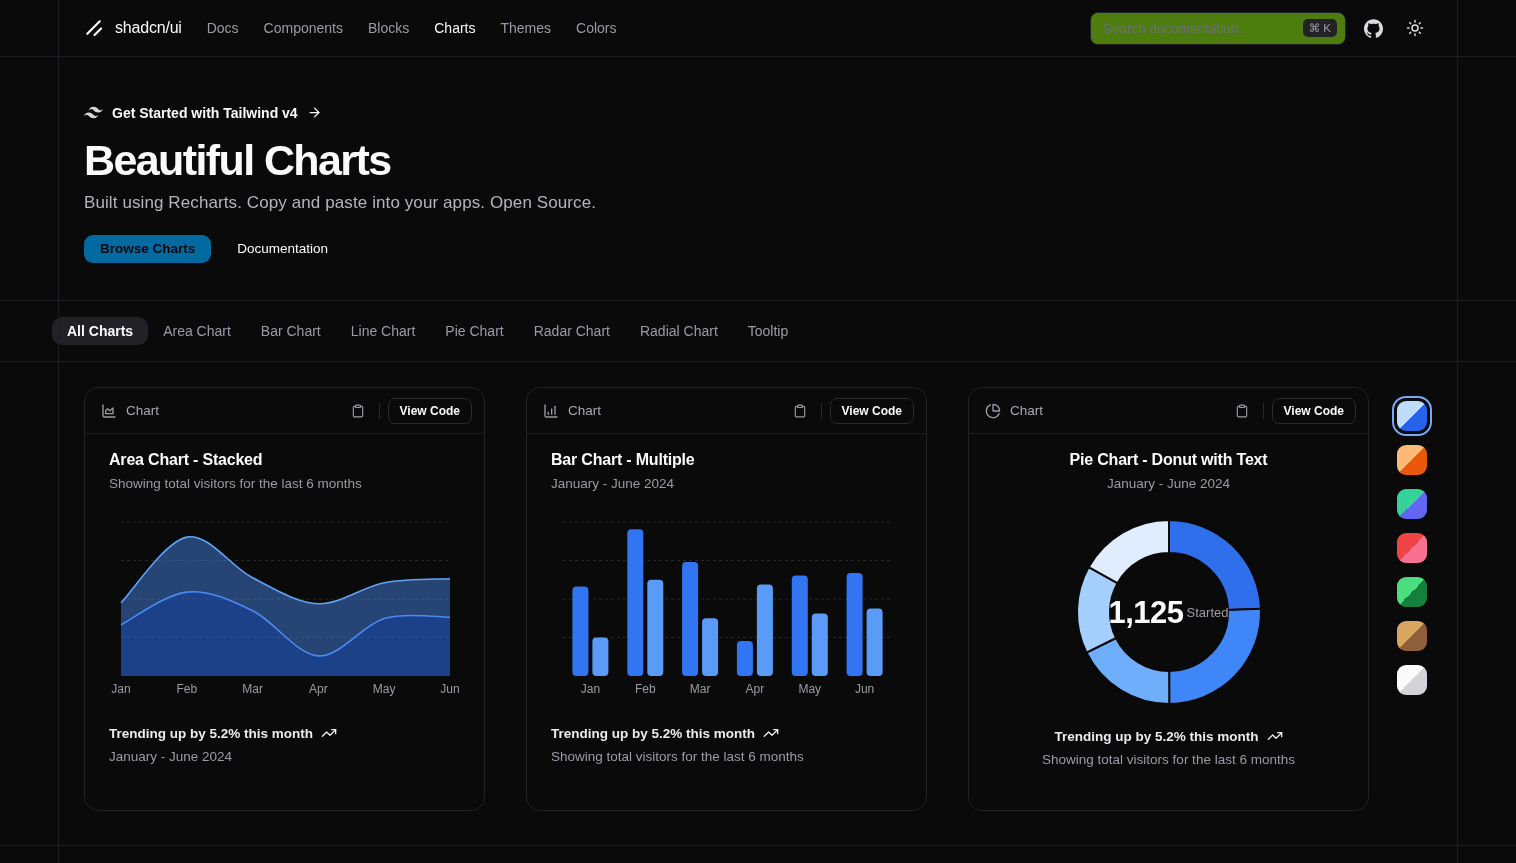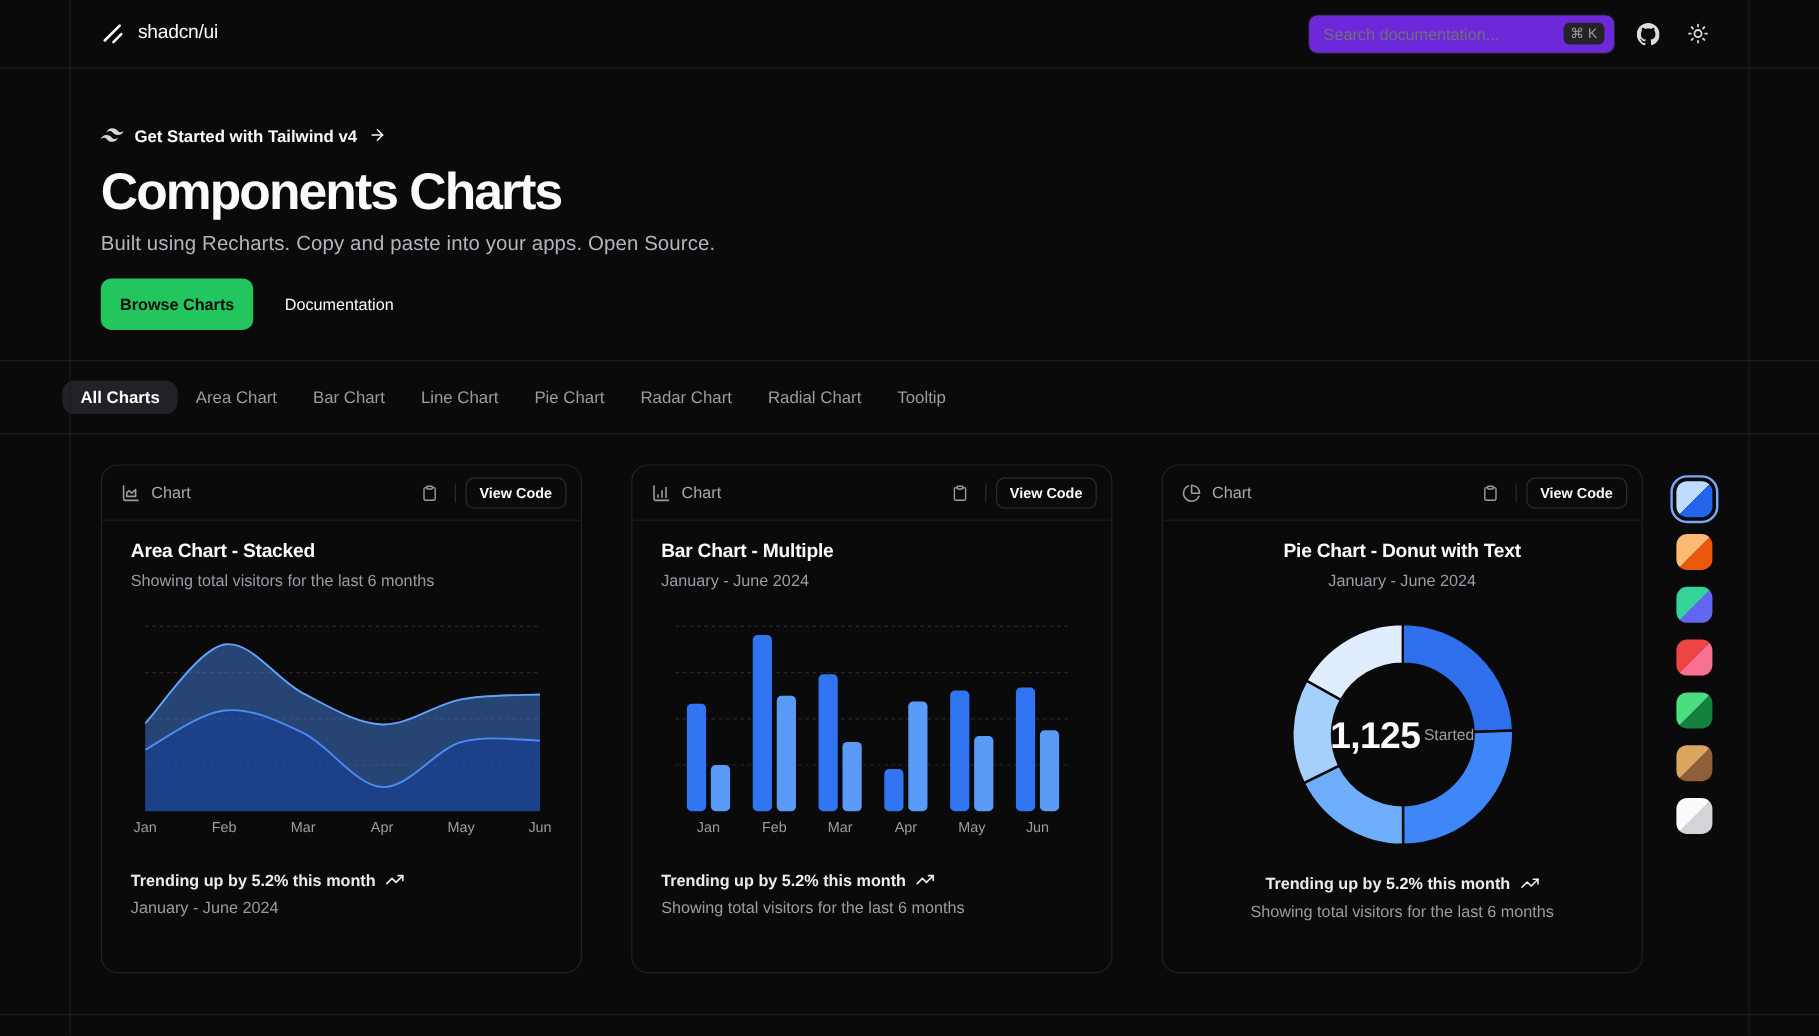--- a/index.html
+++ b/index.html
@@ -15,37 +15,37 @@
   .bottom-rule{position:absolute;left:0;right:0;top:845px;height:1px;background:#1d1d21}
 
   
   .site-header{position:relative;z-index:2;height:57px;border-bottom:1px solid #1d1d21;
                display:flex;align-items:center;padding:0 86px 0 84px}
   .brand{display:flex;align-items:center;gap:10px;margin-right:25px}
   .brand-name{font-weight:400;font-size:16px;letter-spacing:-.2px}
   .main-nav{display:flex;gap:25px;font-size:14px;color:#9b9ba3}
   .main-nav a.active{color:#fafafa}
   .header-right{margin-left:auto;display:flex;align-items:center;gap:12px}
-  .search-box{width:256px;height:33px;background:#6d28d9;border:1px solid #232327;border-radius:8px;
+  .search-box{width:256px;height:33px;background:#4d7c0f;border:1px solid #232327;border-radius:8px;
               display:flex;align-items:center;gap:8px;padding:0 8px 0 12px}
   .search-box input{flex:1;min-width:0;background:transparent;border:none;outline:none;
                     color:#e4e4e7;font-size:13.5px;font-family:inherit}
   .search-box input::placeholder{color:#6f6f78}
   .search-box kbd{font-family:inherit;font-size:11.5px;color:#9b9ba3;background:#232327;
                   border-radius:5px;padding:2px 6px;white-space:nowrap}
   .icon-btn{display:flex;align-items:center;justify-content:center;width:30px;height:30px;
             border-radius:6px;color:#dcdce0}
 
   
   .hero{position:relative;z-index:1;height:244px;padding:46px 0 0 84px;border-bottom:1px solid #1d1d21}
   .announcement{display:inline-flex;align-items:center;gap:9px;font-size:14px;font-weight:700;color:#fafafa}
   .hero h1{margin-top:14px;font-size:43px;font-weight:800;letter-spacing:-1.6px;line-height:1.02}
   .hero .subtitle{margin-top:10px;font-size:17px;color:#b4b4bc;letter-spacing:.1px}
   .hero-actions{margin-top:19px;display:flex;gap:10px;align-items:center}
-  .btn-primary{height:43px;padding:0 16px;background:#22c55e;color:#0a0a0a;border-radius:9px;
+  .btn-primary{height:28px;padding:0 16px;background:#0369a1;color:#0a0a0a;border-radius:9px;
                font-size:13.5px;font-weight:700}
   .btn-ghost{height:34px;padding:0 16px;border-radius:9px;font-size:13.5px;font-weight:400;color:#fafafa}
 
   
   .tabbar{height:61px;border-bottom:1px solid #1d1d21;display:flex;align-items:center;padding-left:52px}
   .tab{padding:6px 15px;font-size:14px;color:#9b9ba3;border-radius:10px;white-space:nowrap}
   .tab.active{background:#222226;color:#fafafa;font-weight:600}
 
   
   .cards{display:flex;gap:41px;padding:25px 0 0 84px}
@@ -89,20 +89,28 @@
 <header class="site-header">
   <a class="brand">
     <span>
       <svg width="21" height="21" viewBox="0 0 256 256" fill="none">
         <path d="M208 128L128 208" stroke="#fafafa" stroke-width="26" stroke-linecap="round"></path>
         <path d="M192 40L40 192" stroke="#fafafa" stroke-width="26" stroke-linecap="round"></path>
       </svg>
     </span>
     <span class="brand-name">shadcn/ui</span>
   </a>
+  <nav class="main-nav">
+    <a>Docs</a>
+    <a>Components</a>
+    <a>Blocks</a>
+    <a class="active">Charts</a>
+    <a>Themes</a>
+    <a>Colors</a>
+  </nav>
   <div class="header-right">
     <div class="search-box">
       <input placeholder="Search documentation..." style="">
       <kbd>⌘ K</kbd>
     </div>
     <button class="icon-btn">
       <svg width="19" height="19" viewBox="0 0 24 24" fill="#dcdce0">
         <path d="M12 .297c-6.63 0-12 5.373-12 12 0 5.303 3.438 9.8 8.205 11.385.6.113.82-.258.82-.577 0-.285-.01-1.04-.015-2.04-3.338.724-4.042-1.61-4.042-1.61C4.422 18.07 3.633 17.7 3.633 17.7c-1.087-.744.084-.729.084-.729 1.205.084 1.838 1.236 1.838 1.236 1.07 1.835 2.809 1.305 3.495.998.108-.776.417-1.305.76-1.605-2.665-.3-5.466-1.332-5.466-5.93 0-1.31.465-2.38 1.235-3.22-.135-.303-.54-1.523.105-3.176 0 0 1.005-.322 3.3 1.23.96-.267 1.98-.399 3-.405 1.02.006 2.04.138 3 .405 2.28-1.552 3.285-1.23 3.285-1.23.645 1.653.24 2.873.12 3.176.765.84 1.23 1.91 1.23 3.22 0 4.61-2.805 5.625-5.475 5.92.42.36.81 1.096.81 2.22 0 1.606-.015 2.896-.015 3.286 0 .315.21.69.825.57C20.565 22.092 24 17.592 24 12.297c0-6.627-5.373-12-12-12"></path>
       </svg>
     </button>
@@ -123,21 +131,21 @@
       </svg>
     </span>
     <span>Get Started with Tailwind v4</span>
     <span>
       <svg width="15" height="15" viewBox="0 0 24 24" fill="none" stroke="#fafafa" stroke-width="2" stroke-linecap="round" stroke-linejoin="round">
         <path d="M5 12h14"></path>
           <path d="m12 5 7 7-7 7"></path>
       </svg>
     </span>
   </a>
-  <h1>Components Charts</h1>
+  <h1>Beautiful Charts</h1>
   <p class="subtitle">Built using Recharts. Copy and paste into your apps. Open Source.</p>
   <div class="hero-actions">
     <button class="btn-primary">Browse Charts</button>
     <button class="btn-ghost">Documentation</button>
   </div>
 </section>
 
 <div class="tabbar">
   <button class="tab active">All Charts</button>
   <button class="tab">Area Chart</button>

